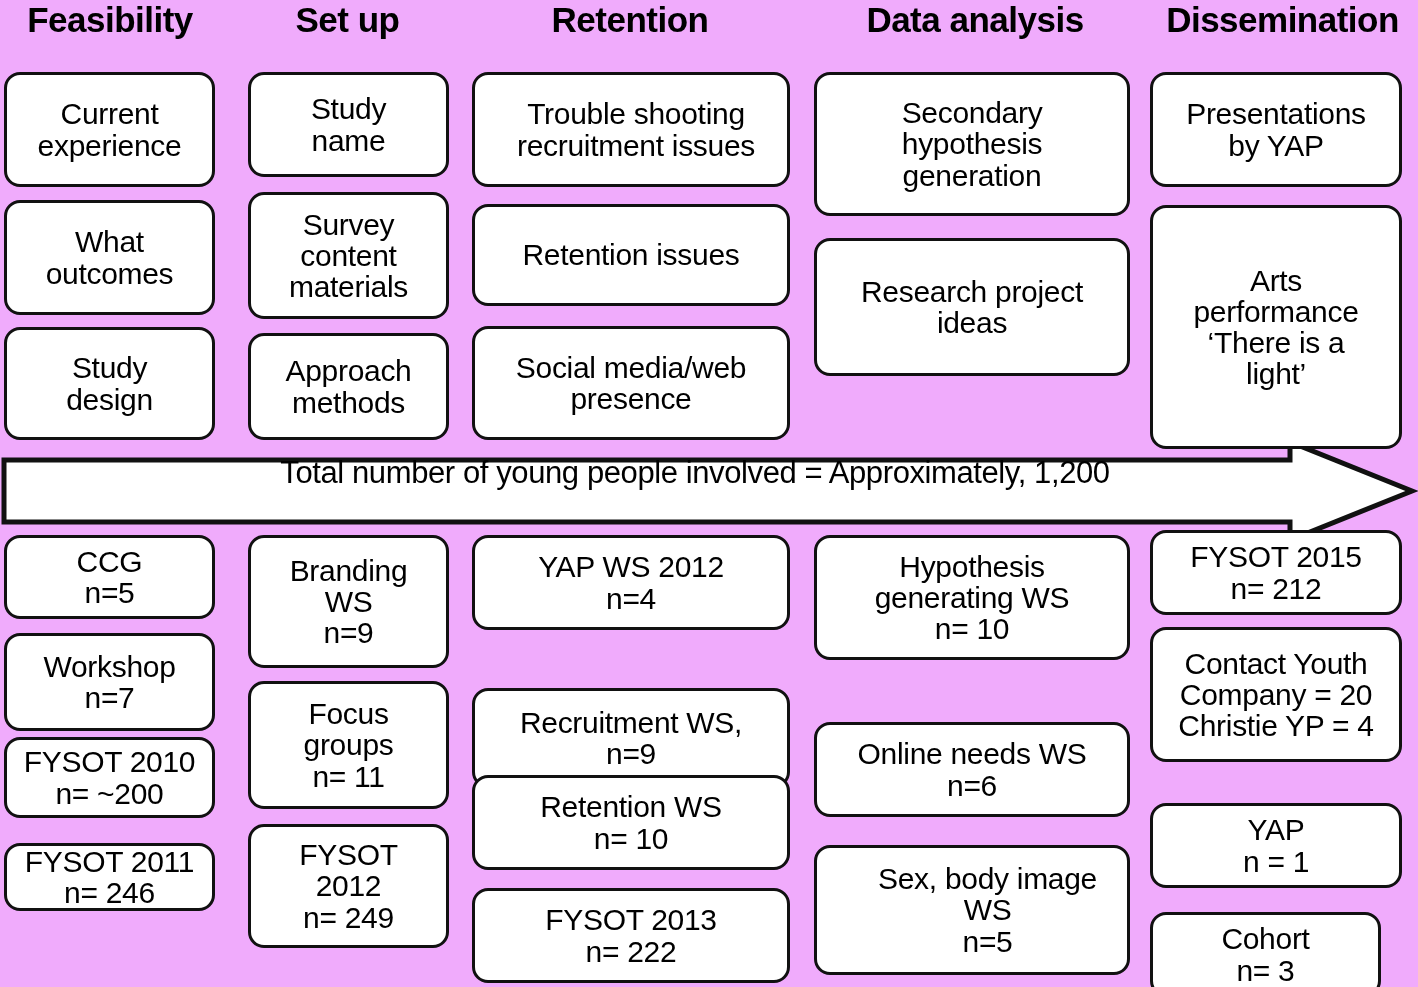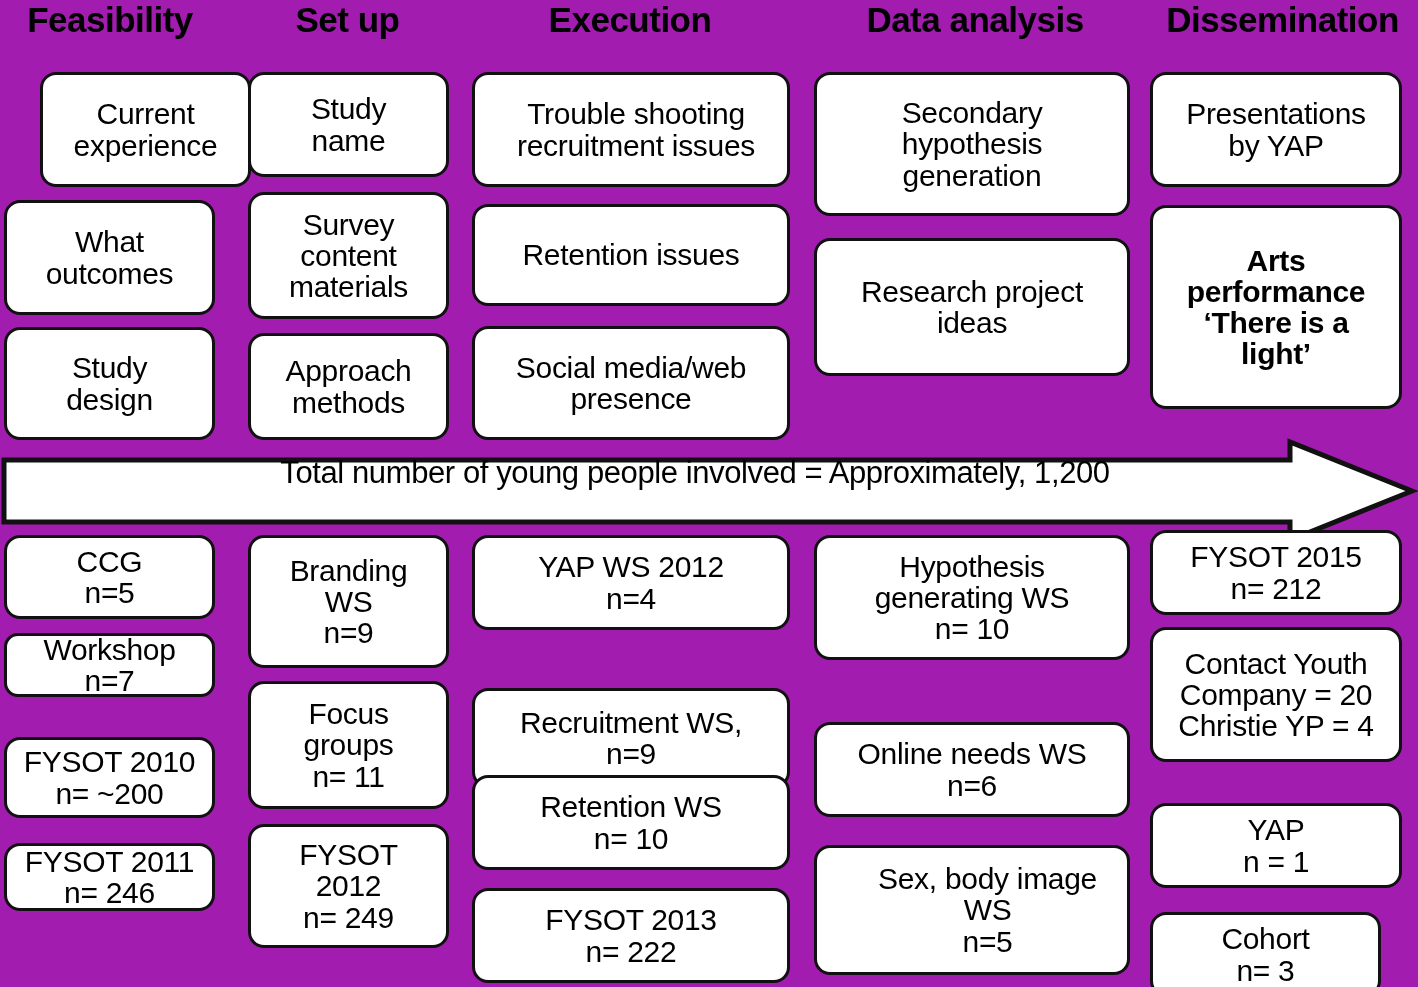--- a/index.html
+++ b/index.html
@@ -8,21 +8,21 @@
     background: #ffffff;
   }
   body {
     font-family: "Liberation Sans", sans-serif;
     color: #000000;
   }
   #canvas {
     position: relative;
     width: 1418px;
     height: 987px;
-    background: #a21caf;
+    background: #f0abfc;
     overflow: hidden;
   }
   .col-header {
     position: absolute;
     font-weight: bold;
     font-size: 35px;
     line-height: 40px;
     text-align: center;
     white-space: nowrap;
     letter-spacing: -0.5px;
@@ -63,34 +63,34 @@
   }
 </style>
 </head>
 <body>
 
 <div id="canvas">
 
   <div id="headers">
       <div class="col-header" style="left: 0px; top: 0px; width: 220px;">Feasibility</div>
       <div class="col-header" style="left: 240px; top: 0px; width: 215px;">Set up</div>
-      <div class="col-header" style="left: 470px; top: 0px; width: 320px;">Execution</div>
+      <div class="col-header" style="left: 470px; top: 0px; width: 320px;">Retention</div>
       <div class="col-header" style="left: 815px; top: 0px; width: 320px;">Data analysis</div>
       <div class="col-header" style="left: 1150px; top: 0px; width: 265px;">Dissemination</div>
     </div>
 
   <div class="arrow-band">
     <svg width="1418" height="106" viewBox="0 0 1418 106" xmlns="http://www.w3.org/2000/svg">
       <path d="M 4 22 L 1290 22 L 1290 4 L 1412 53 L 1290 102 L 1290 84 L 4 84 Z" fill="#ffffff" stroke="#111111" stroke-width="5" stroke-linejoin="miter"></path>
     </svg>
   </div>
   <div class="arrow-label">Total number of young people involved  = Approximately, 1,200</div>
 
   <div id="nodes">
-      <div class="node" style="left: 4px; top: 72px; width: 211px; height: 115px; margin-left: 36px;">
+      <div class="node" style="left: 4px; top: 72px; width: 211px; height: 115px;">
         <span>Current<br>experience</span>
       </div>
       <div class="node" style="left: 4px; top: 200px; width: 211px; height: 115px;">
         <span>What<br>outcomes</span>
       </div>
       <div class="node" style="left: 4px; top: 327px; width: 211px; height: 113px;">
         <span>Study<br>design</span>
       </div>
       <div class="node" style="left: 248px; top: 72px; width: 201px; height: 105px;">
         <span>Study<br>name</span>
@@ -112,27 +112,27 @@
       </div>
       <div class="node" style="left: 814px; top: 72px; width: 316px; height: 144px;">
         <span>Secondary<br>hypothesis<br>generation</span>
       </div>
       <div class="node" style="left: 814px; top: 238px; width: 316px; height: 138px;">
         <span>Research project<br>ideas</span>
       </div>
       <div class="node" style="left: 1150px; top: 72px; width: 252px; height: 115px;">
         <span>Presentations<br>by YAP</span>
       </div>
-      <div class="node" style="left: 1150px; top: 205px; width: 252px; height: 204px; font-weight: bold;">
+      <div class="node" style="left: 1150px; top: 205px; width: 252px; height: 244px;">
         <span>Arts<br>performance<br>‘There is a<br>light’</span>
       </div>
       <div class="node" style="left: 4px; top: 535px; width: 211px; height: 84px;">
         <span>CCG<br>n=5</span>
       </div>
-      <div class="node" style="left: 4px; top: 633px; width: 211px; height: 64px; border-radius: 14px;">
+      <div class="node" style="left: 4px; top: 633px; width: 211px; height: 98px;">
         <span>Workshop<br>n=7</span>
       </div>
       <div class="node" style="left: 4px; top: 737px; width: 211px; height: 81px;">
         <span>FYSOT 2010<br>n= ~200</span>
       </div>
       <div class="node" style="left: 4px; top: 843px; width: 211px; height: 68px;">
         <span>FYSOT 2011<br>n= 246</span>
       </div>
       <div class="node" style="left: 248px; top: 535px; width: 201px; height: 133px;">
         <span>Branding<br>WS<br>n=9</span>

